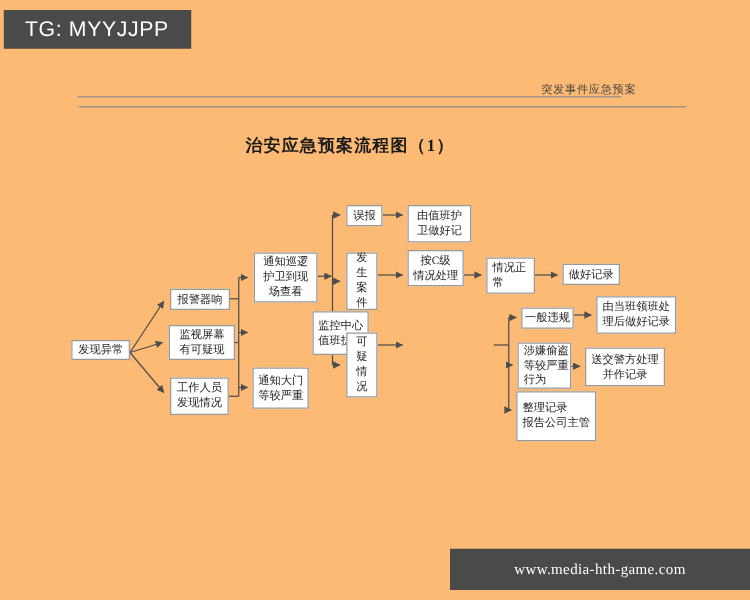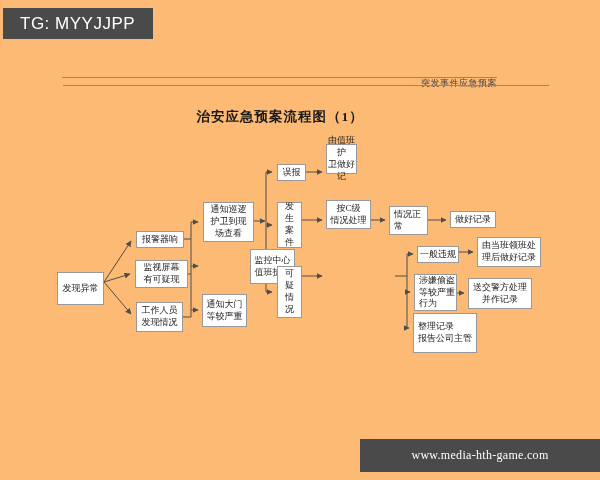--- a/index.html
+++ b/index.html
@@ -6,22 +6,22 @@
   .page{
     position:relative;width:600px;height:480px;background:#fdba74;
     font-family:"Liberation Serif","DejaVu Serif",serif;overflow:hidden;
   }
   .badge{
     position:absolute;left:3px;top:8px;height:31px;line-height:31px;
     padding:0 18px 0 17px;color:#fff;font-size:17px;
     font-family:"Liberation Sans","DejaVu Sans",sans-serif;letter-spacing:.5px;
   }
   .doc-label{
-    position:absolute;left:330px;top:65px;width:167px;text-align:right;
-    font-size:9px;color:#444;letter-spacing:.5px;margin-top:12px;
+    position:absolute;left:342px;top:65px;width:167px;text-align:right;
+    font-size:9px;color:#444;letter-spacing:.5px;
   }
   .rule{position:absolute;height:1px;background:#8a8a8a;}
   .rule1{left:62px;top:77px;width:435px;}
   .rule2{left:63px;top:85px;width:486px;}
   .title{
     position:absolute;left:0;top:108px;width:560px;text-align:center;
     font-size:13.5px;font-weight:bold;color:#1a1a1a;letter-spacing:1px;
   }
   .node{
     position:absolute;box-sizing:border-box;border:1px solid #999;background:#fff;
@@ -85,21 +85,21 @@
     <line x1="395" y1="276" x2="407" y2="276"></line>
     <line x1="407" y1="254" x2="407" y2="328"></line>
     <line x1="407" y1="254" x2="413" y2="254" marker-end="url(#ah)"></line>
     <line x1="407" y1="292" x2="410" y2="292" marker-end="url(#ah)"></line>
     <line x1="407" y1="328" x2="409" y2="328" marker-end="url(#ah)"></line>
 
     <line x1="459" y1="252" x2="473" y2="252" marker-end="url(#ah)"></line>
     <line x1="457" y1="293" x2="464" y2="293" marker-end="url(#ah)"></line>
   </svg>
 
-  <div class="node" style="left:57px;top:272px;width:47px;height:33px;">发现异常</div>
+  <div class="node" style="left:57px;top:272px;width:47px;height:16px;">发现异常</div>
 
   <div class="node" style="left:136px;top:231px;width:48px;height:17px;">报警器响</div>
 
   <div class="node" style="left:136px;top:302px;width:47px;height:30px;">工作人员
 发现情况</div>
 
   <div class="node" style="left:135px;top:260px;width:53px;height:28px;">监视屏幕
 有可疑现</div>
 
   <div class="node" style="left:203px;top:202px;width:51px;height:40px;">通知巡逻
@@ -107,21 +107,21 @@
 场查看</div>
 
   <div class="node" style="left:202px;top:249px;width:45px;height:35px;margin-left:48px;">监控中心
 值班护卫</div>
 
   <div class="node" style="left:202px;top:294px;width:45px;height:33px;">通知大门
 等较严重</div>
 
   <div class="node" style="left:277px;top:164px;width:29px;height:17px;">误报</div>
 
-  <div class="node" style="left:326px;top:144px;width:31px;height:30px;">由值班护
+  <div class="node" style="left:326px;top:164px;width:51px;height:30px;">由值班护
 卫做好记</div>
 
   <div class="node" style="left:277px;top:202px;width:25px;height:46px;">发
 生
 案
 件</div>
 
   <div class="node" style="left:277px;top:266px;width:25px;height:52px;">可
 疑
 情

